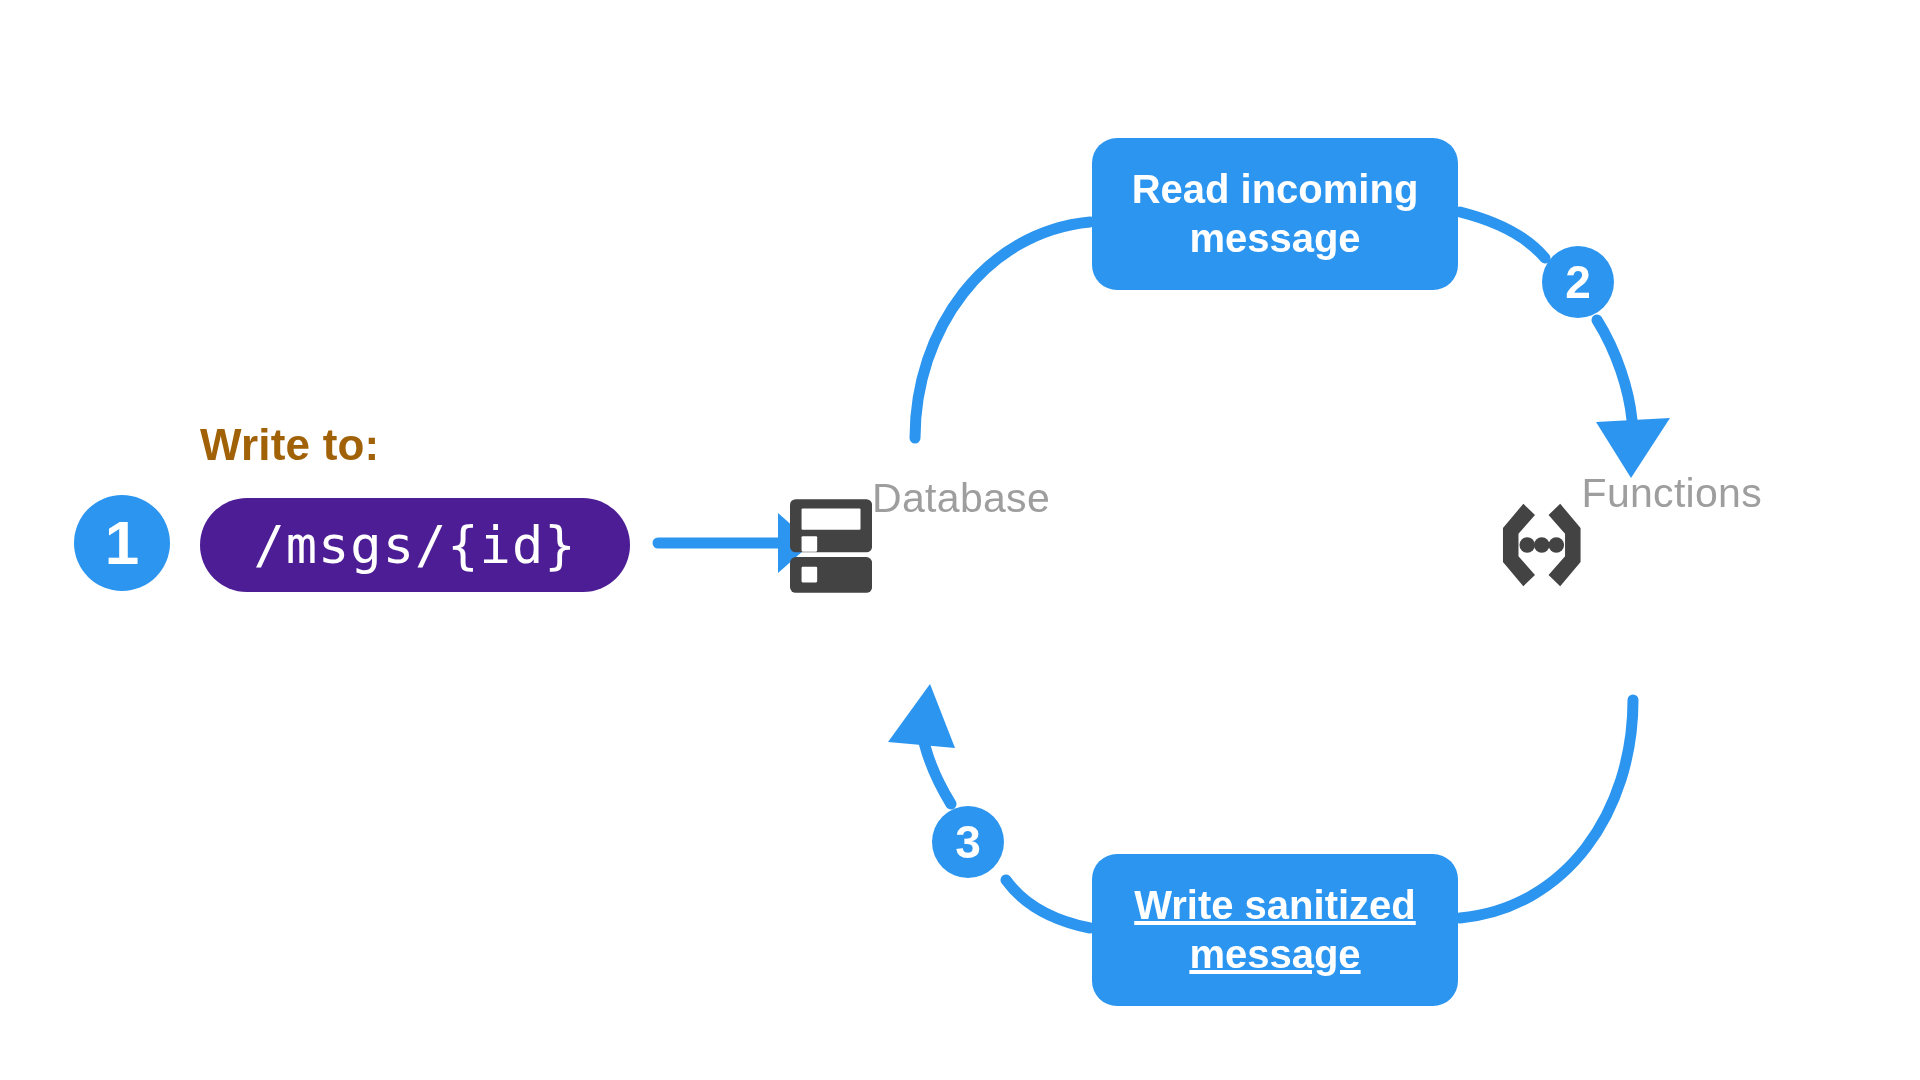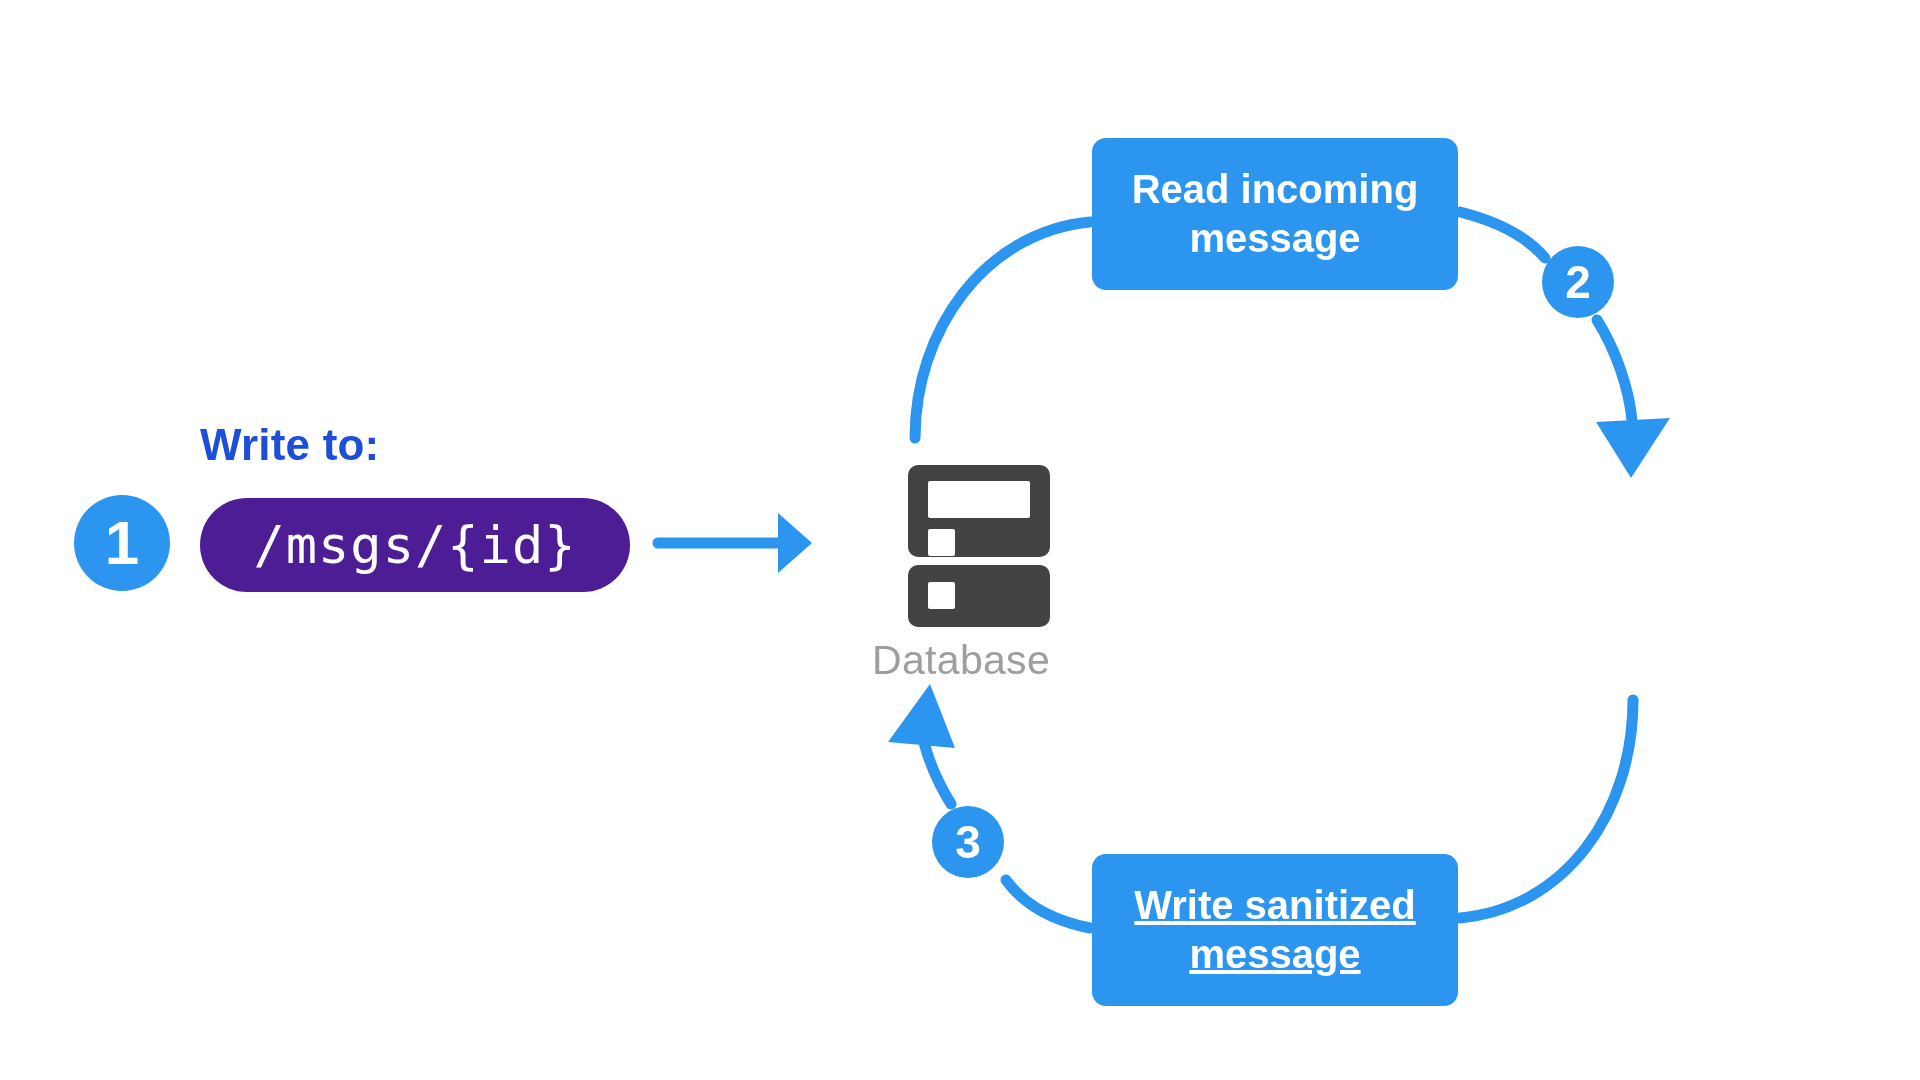--- a/index.html
+++ b/index.html
@@ -48,21 +48,21 @@
   }
   #step-1 { left: 74px;   top: 495px; }
   #step-2 { left: 1542px; top: 246px; }
   #step-3 { left: 932px;  top: 806px; }
 
   
   #write-to-label {
     position: absolute;
     left: 200px;
     top: 420px;
-    color: #1d4ed8;
+    color: #a16207;
     font-size: 44px;
     font-weight: 700;
     letter-spacing: 0.2px;
     white-space: nowrap;
   }
 
   
   #path-pill {
     position: absolute;
     left: 200px;
@@ -80,43 +80,43 @@
     letter-spacing: 1px;
     z-index: 5;
   }
 
   
   .action-box {
     position: absolute;
     left: 1092px;
     width: 366px;
     height: 152px;
-    border-radius: 14px;
+    border-radius: 25px;
     background: #2b95f0;
     color: #ffffff;
     display: flex;
     align-items: center;
     justify-content: center;
     text-align: center;
     font-size: 40px;
     font-weight: 700;
     line-height: 1.22;
     padding: 0 10px;
     box-sizing: border-box;
     z-index: 5;
   }
   #box-read  { top: 138px; }
   #box-write { top: 854px; text-decoration: underline; }
 
   
   .service-node {
     position: absolute;
     display: flex;
-    flex-direction: column;
-    align-items: flex-end;
+    flex-direction: row;
+    align-items: flex-start;
     z-index: 4;
   }
   #node-database { left: 790px;  top: 465px; width: 260px; }
   #node-functions { left: 1502px; top: 460px; width: 260px; }
   .service-label {
     margin-top: 10px;
     color: #9e9e9e;
     font-size: 41px;
     font-weight: 400;
     letter-spacing: 0.3px;
@@ -172,20 +172,30 @@
     <svg class="service-icon" width="142" height="162" viewBox="0 0 142 162" xmlns="http://www.w3.org/2000/svg">
       <rect x="0" y="0" width="142" height="92" rx="10" fill="#434343"></rect>
       <rect x="20" y="16" width="102" height="37" rx="2" fill="#ffffff"></rect>
       <rect x="20" y="64" width="27" height="27" rx="2" fill="#ffffff"></rect>
       <rect x="0" y="100" width="142" height="62" rx="10" fill="#434343"></rect>
       <rect x="20" y="117" width="27" height="27" rx="2" fill="#ffffff"></rect>
     </svg>
     <div class="service-label">Database</div>
   </div>
 
+  <div class="service-node" id="node-functions">
+    <svg class="service-icon" width="164" height="170" viewBox="0 0 164 170" xmlns="http://www.w3.org/2000/svg">
+      <path d="M 44 0 L 68 23 L 34 62 L 34 108 L 68 147 L 44 170 L 2 120 L 2 50 Z" fill="#434343"></path>
+      <path d="M 120 0 L 96 23 L 130 62 L 130 108 L 96 147 L 120 170 L 162 120 L 162 50 Z" fill="#434343"></path>
+      <circle cx="52" cy="85" r="16" fill="#434343"></circle>
+      <circle cx="82" cy="85" r="16" fill="#434343"></circle>
+      <circle cx="112" cy="85" r="16" fill="#434343"></circle>
+    </svg>
+    <div class="service-label">Functions</div>
+  </div>
 
   <div class="action-box" id="box-read">
     <span>
       <span>Read incoming</span><br>
       <span>message</span>
     </span>
   </div>
 
   <div class="step-circle small" id="step-2">2</div>
 

